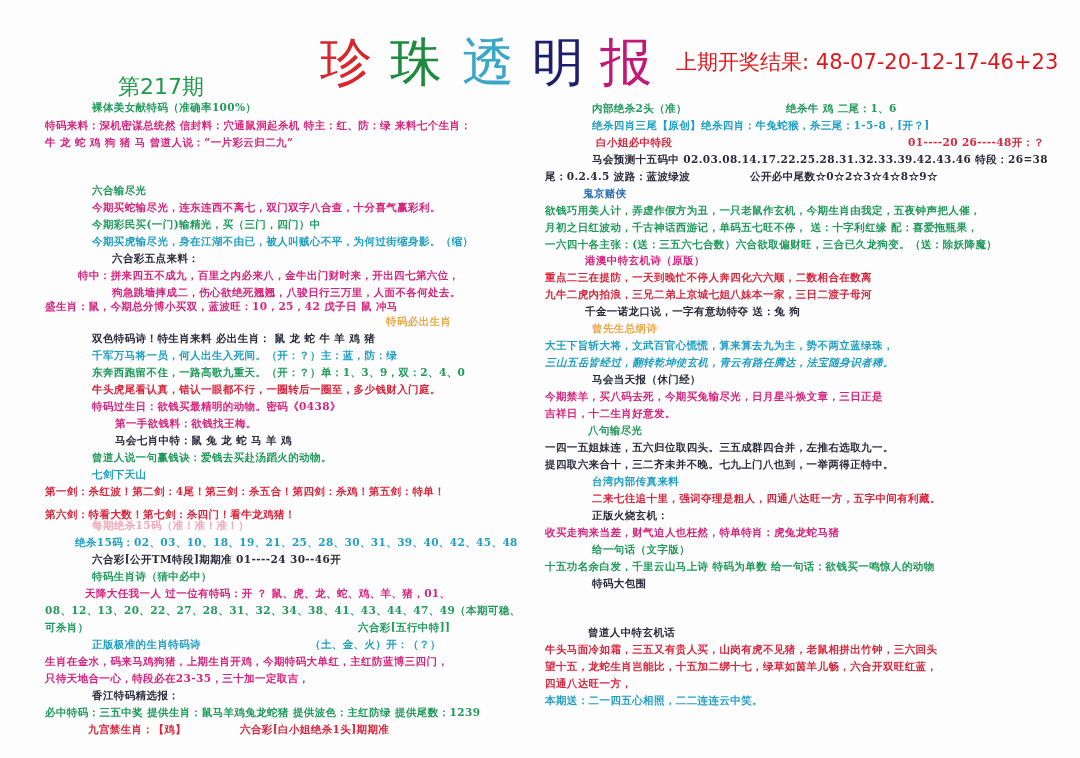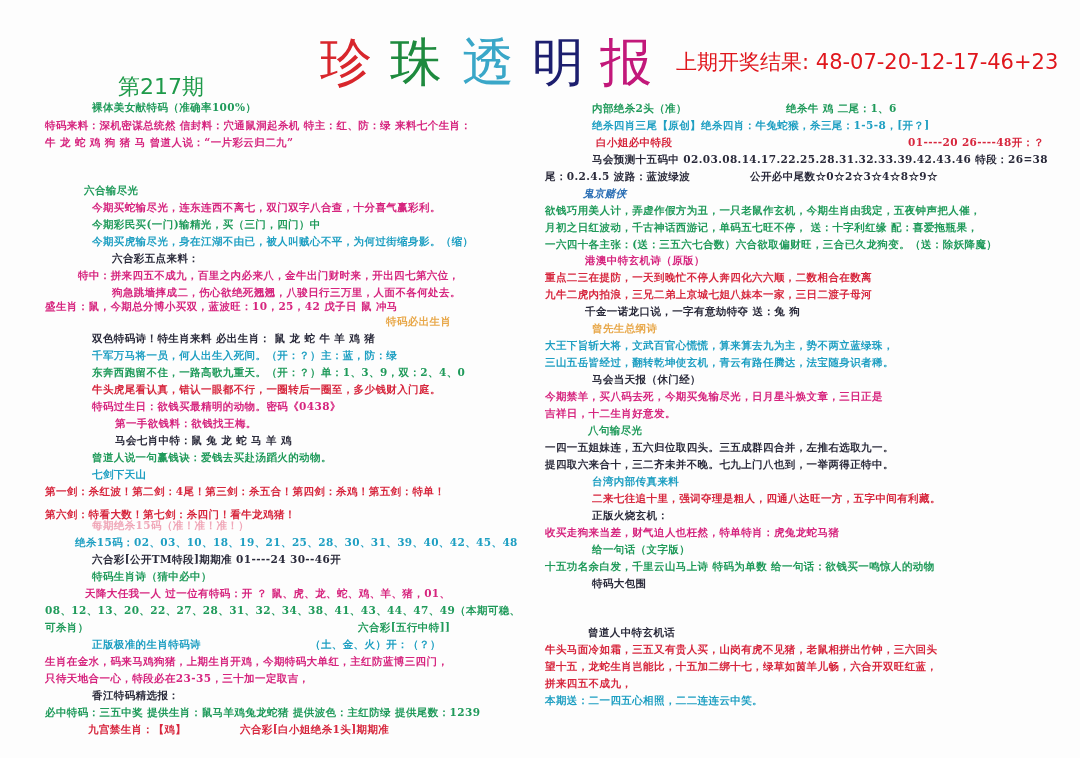--- a/index.html
+++ b/index.html
@@ -27,21 +27,21 @@
 <span class="title-char" style="left:600px;color:#c2187a;">报</span>
 <div class="result">
   <span>上期开奖结果:</span>
   <span>48-07-20-12-17-46+23</span>
 </div>
 <div class="issue">第217期</div>
 
 <div class="ln grn" style="left:92px;top:100px;">裸体美女献特码（准确率100%）</div>
 <div class="ln mag" style="left:45px;top:118px;">特码来料：深机密谋总统然 信封料：穴通鼠洞起杀机 特主：红、防：绿 来料七个生肖：</div>
 <div class="ln mag" style="left:45px;top:135px;">牛 龙 蛇 鸡 狗 猪 马   曾道人说：“一片彩云归二九”</div>
-<div class="ln grn" style="left:84px;top:183px;text-align:center;">六合输尽光</div>
+<div class="ln grn" style="left:92px;top:183px;text-align:center;">六合输尽光</div>
 <div class="ln mag" style="left:92px;top:200px;">今期买蛇输尽光，连东连西不离七，双门双字八合查，十分喜气赢彩利。</div>
 <div class="ln grn" style="left:92px;top:217px;">今期彩民买(一门)输精光，买（三门，四门）中</div>
 <div class="ln cyn" style="left:92px;top:234px;">今期买虎输尽光，身在江湖不由已，被人叫贼心不平，为何过街缩身影。（缩）</div>
 <div class="ln blk" style="left:112px;top:251px;">六合彩五点来料：</div>
 <div class="ln mag" style="left:78px;top:268px;">特中：拼来四五不成九，百里之内必来八，金牛出门财时来，开出四七第六位，</div>
 <div class="ln mag" style="left:112px;top:285px;">狗急跳墙摔成二，伤心欲绝死翘翘，八骏日行三万里，人面不各何处去。</div>
 <div class="ln mag" style="left:45px;top:299px;">盛生肖：鼠，今期总分博小买双，蓝波旺：10，25，42 戊子日  鼠 冲马</div>
 <div class="ln org" style="left:386px;top:314px;">特码必出生肖</div>
 <div class="ln blk" style="left:92px;top:331px;">双色特码诗！特生肖来料          必出生肖：  鼠 龙 蛇 牛 羊 鸡 猪</div>
 <div class="ln cyn" style="left:92px;top:348px;">千军万马将一员，何人出生入死间。（开：？）主：蓝，防：绿</div>
@@ -72,41 +72,41 @@
 <div class="ln red" style="left:240px;top:722px;">六合彩[白小姐绝杀1头]期期准</div>
 
 <div class="ln grn" style="left:592px;top:101px;">内部绝杀2头（准）</div>
 <div class="ln grn" style="left:786px;top:101px;">绝杀牛 鸡  二尾：1、6</div>
 <div class="ln cyn" style="left:592px;top:118px;">绝杀四肖三尾【原创】绝杀四肖：牛兔蛇猴，杀三尾：1-5-8，[开？]</div>
 <div class="ln red" style="left:596px;top:135px;">白小姐必中特段</div>
 <div class="ln red" style="left:908px;top:135px;">01----20 26----48开：？</div>
 <div class="ln blk" style="left:592px;top:152px;">马会预测十五码中 02.03.08.14.17.22.25.28.31.32.33.39.42.43.46 特段：26=38</div>
 <div class="ln blk" style="left:545px;top:169px;">尾：0.2.4.5 波路：蓝波绿波</div>
 <div class="ln blk" style="left:750px;top:169px;">公开必中尾数☆0☆2☆3☆4☆8☆9☆</div>
-<div class="ln blu" style="left:583px;top:186px;font-style:italic;">鬼京赌侠</div>
+<div class="ln blu" style="left:583px;top:186px;">鬼京赌侠</div>
 <div class="ln grn" style="left:545px;top:203px;">欲钱巧用美人计，弄虚作假方为丑，一只老鼠作玄机，今期生肖由我定，五夜钟声把人催，</div>
 <div class="ln grn" style="left:545px;top:220px;">月初之日红波动，千古神话西游记，单码五七旺不停， 送：十字利红缘 配：喜爱拖瓶果，</div>
 <div class="ln grn" style="left:545px;top:237px;">一六四十各主张：(送：三五六七合数）六合欲取偏财旺，三合已久龙狗变。（送：除妖降魔）</div>
 <div class="ln mag" style="left:585px;top:253px;">港澳中特玄机诗（原版）</div>
 <div class="ln red" style="left:545px;top:270px;">重点二三在提防，一天到晚忙不停人奔四化六六顺，二数相合在数离</div>
 <div class="ln red" style="left:545px;top:287px;">九牛二虎内拍浪，三兄二弟上京城七姐八妹本一家，三日二渡子母河</div>
 <div class="ln blk" style="left:585px;top:304px;">千金一诺龙口说，一字有意劫特夺    送：兔 狗</div>
 <div class="ln org" style="left:592px;top:321px;">曾先生总纲诗</div>
 <div class="ln cyn" style="left:545px;top:338px;">大王下旨斩大将，文武百官心慌慌，算来算去九为主，势不两立蓝绿珠，</div>
-<div class="ln cyn" style="left:545px;top:355px;">三山五岳皆经过，翻转乾坤使玄机，青云有路任腾达，法宝随身识者稀。</div>
+<div class="ln cyn" style="left:545px;top:355px;font-style:italic;">三山五岳皆经过，翻转乾坤使玄机，青云有路任腾达，法宝随身识者稀。</div>
 <div class="ln blk" style="left:592px;top:372px;">马会当天报（休门经）</div>
 <div class="ln mag" style="left:545px;top:389px;">今期禁羊，买八码去死，今期买兔输尽光，日月星斗焕文章，三日正是</div>
 <div class="ln mag" style="left:545px;top:406px;">吉祥日，十二生肖好意发。</div>
 <div class="ln grn" style="left:588px;top:423px;">八句输尽光</div>
 <div class="ln blk" style="left:545px;top:440px;">一四一五姐妹连，五六归位取四头。三五成群四合并，左推右选取九一。</div>
 <div class="ln blk" style="left:545px;top:457px;">提四取六来合十，三二齐未并不晚。七九上门八也到，一举两得正特中。</div>
 <div class="ln cyn" style="left:592px;top:474px;">台湾内部传真来料</div>
 <div class="ln red" style="left:592px;top:491px;">二来七往追十里，强词夺理是粗人，四通八达旺一方，五字中间有利藏。</div>
 <div class="ln blk" style="left:592px;top:508px;">正版火烧玄机：</div>
 <div class="ln mag" style="left:545px;top:525px;">收买走狗来当差，财气迫人也枉然，特单特肖：虎兔龙蛇马猪</div>
 <div class="ln grn" style="left:592px;top:542px;">给一句话（文字版）</div>
 <div class="ln grn" style="left:545px;top:559px;">十五功名余白发，千里云山马上诗 特码为单数 给一句话：欲钱买一鸣惊人的动物</div>
 <div class="ln blk" style="left:592px;top:576px;">特码大包围</div>
 <div class="ln blk" style="left:588px;top:625px;">曾道人中特玄机话</div>
 <div class="ln red" style="left:545px;top:642px;">牛头马面冷如霜，三五又有贵人买，山岗有虎不见猪，老鼠相拼出竹钟，三六回头</div>
 <div class="ln red" style="left:545px;top:659px;">望十五，龙蛇生肖岂能比，十五加二绑十七，绿草如茵羊儿畅，六合开双旺红蓝，</div>
-<div class="ln red" style="left:545px;top:676px;">拼来四五不成九，</div>
+<div class="ln red" style="left:545px;top:676px;">四通八达旺一方，</div>
 <div class="ln cyn" style="left:545px;top:693px;">本期送：二一四五心相照，二二连连云中笑。</div>
 
 </body></html>

